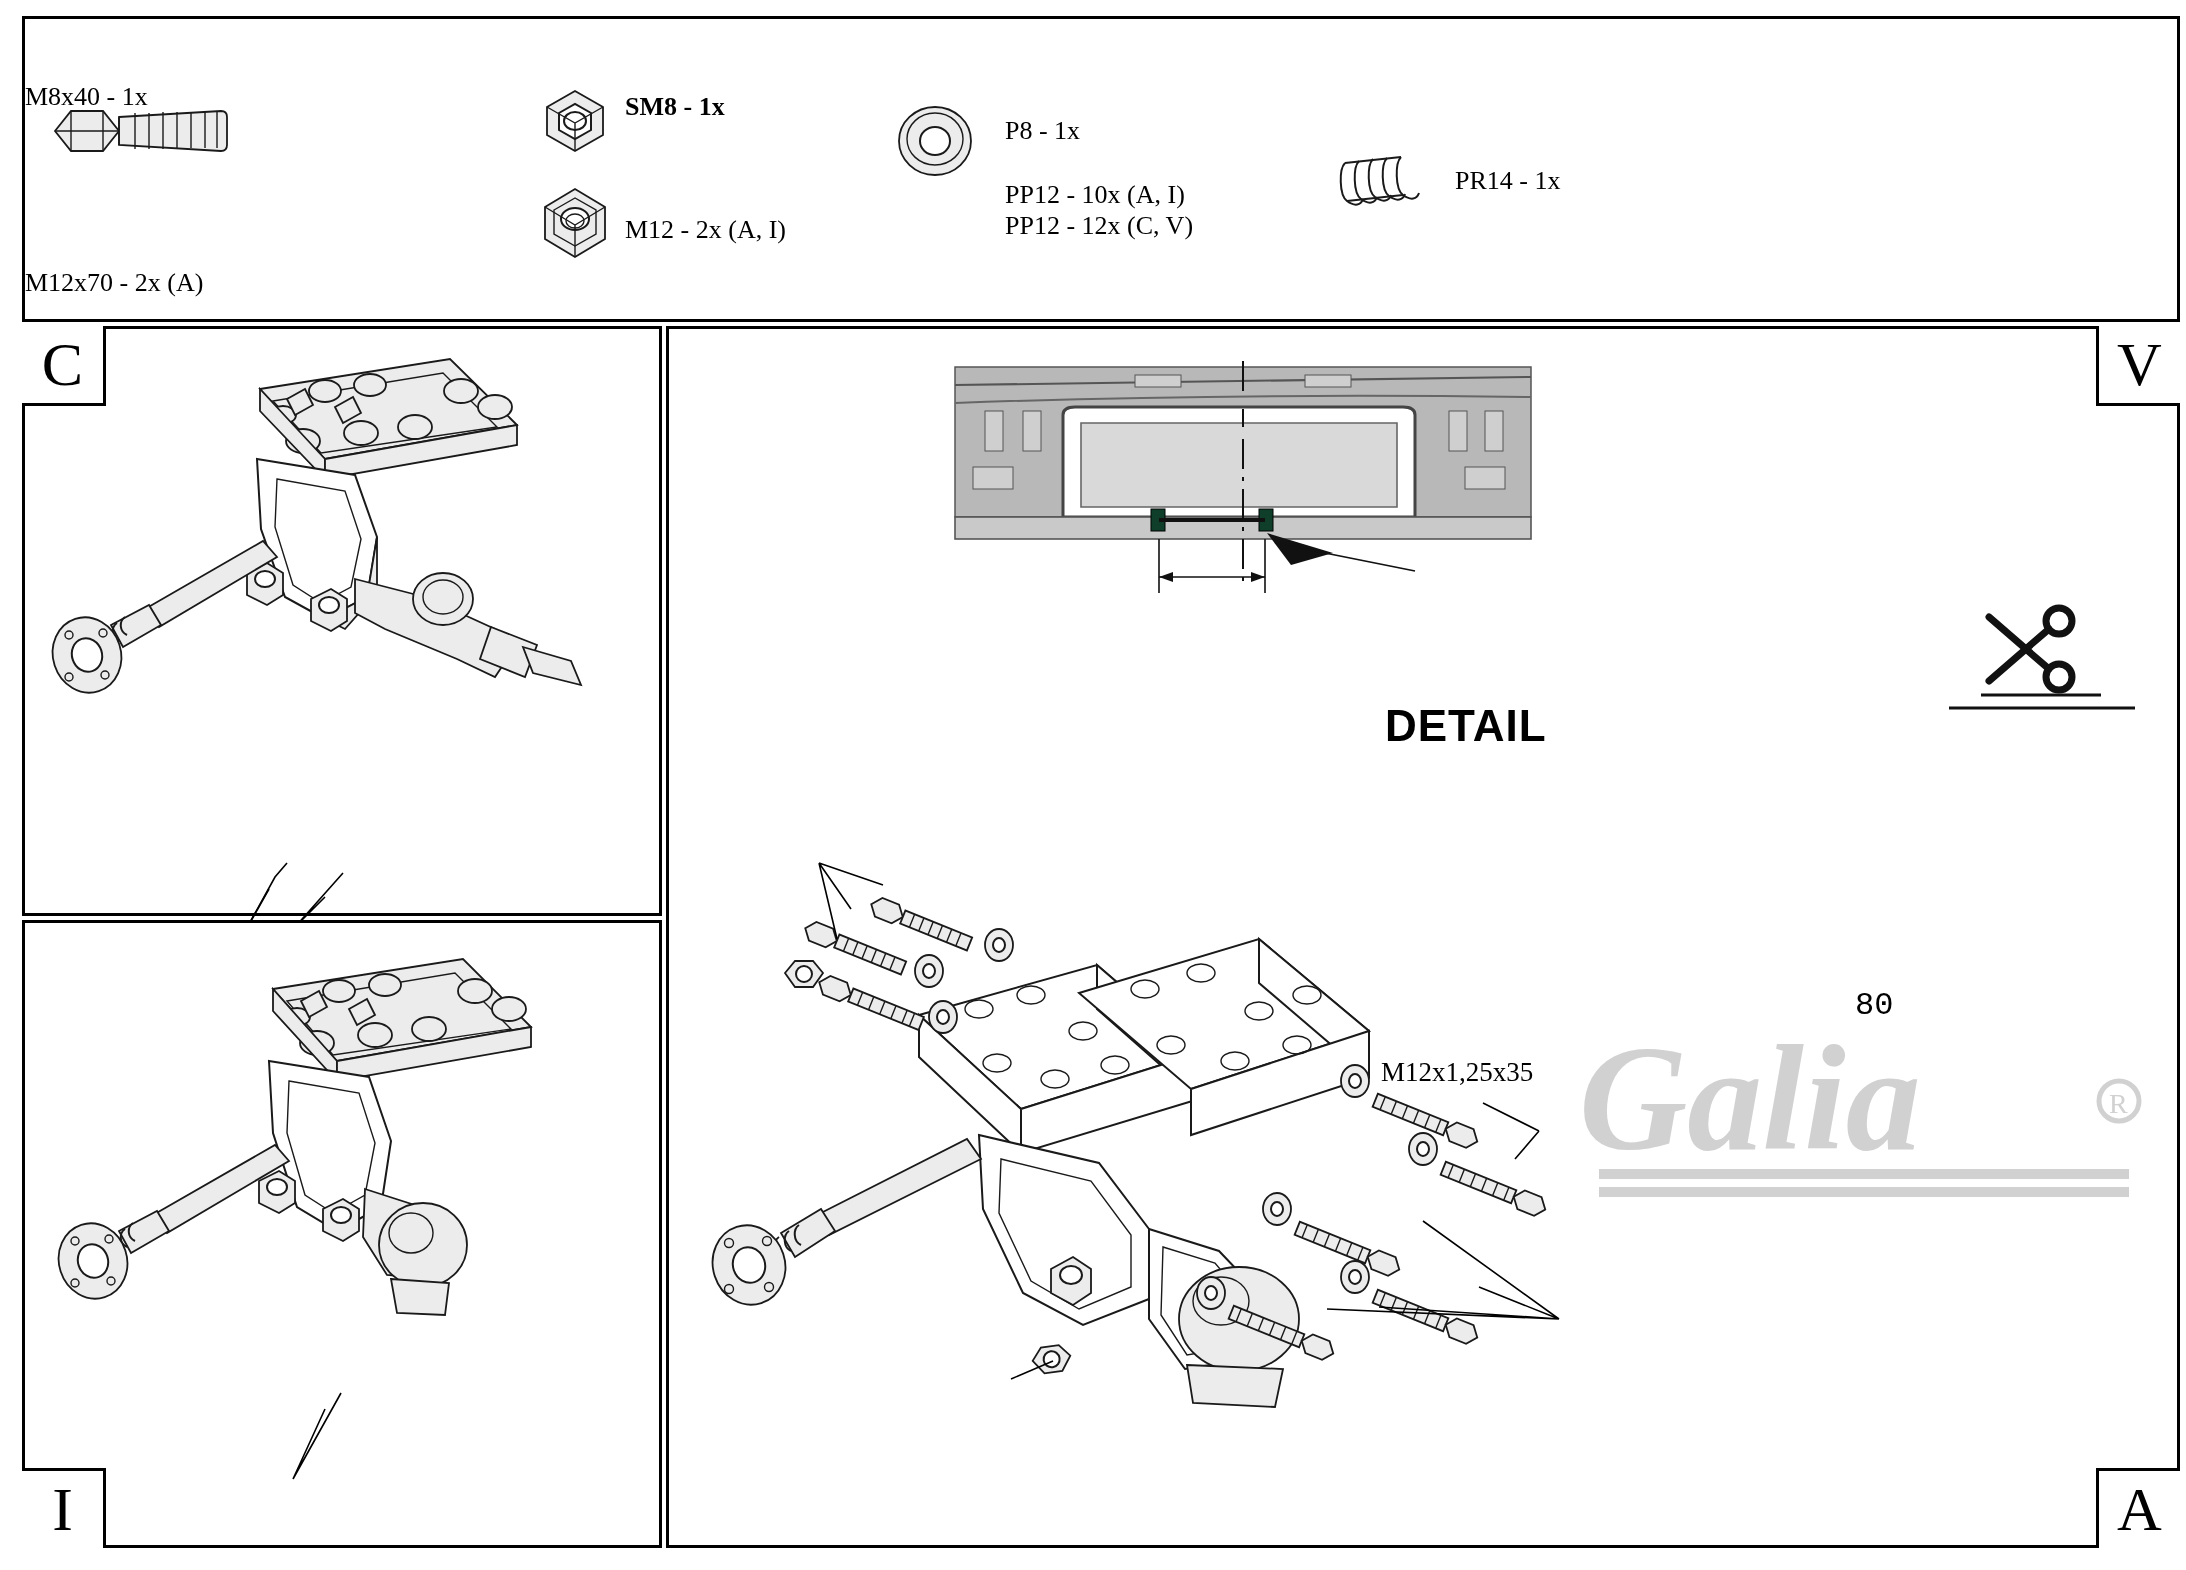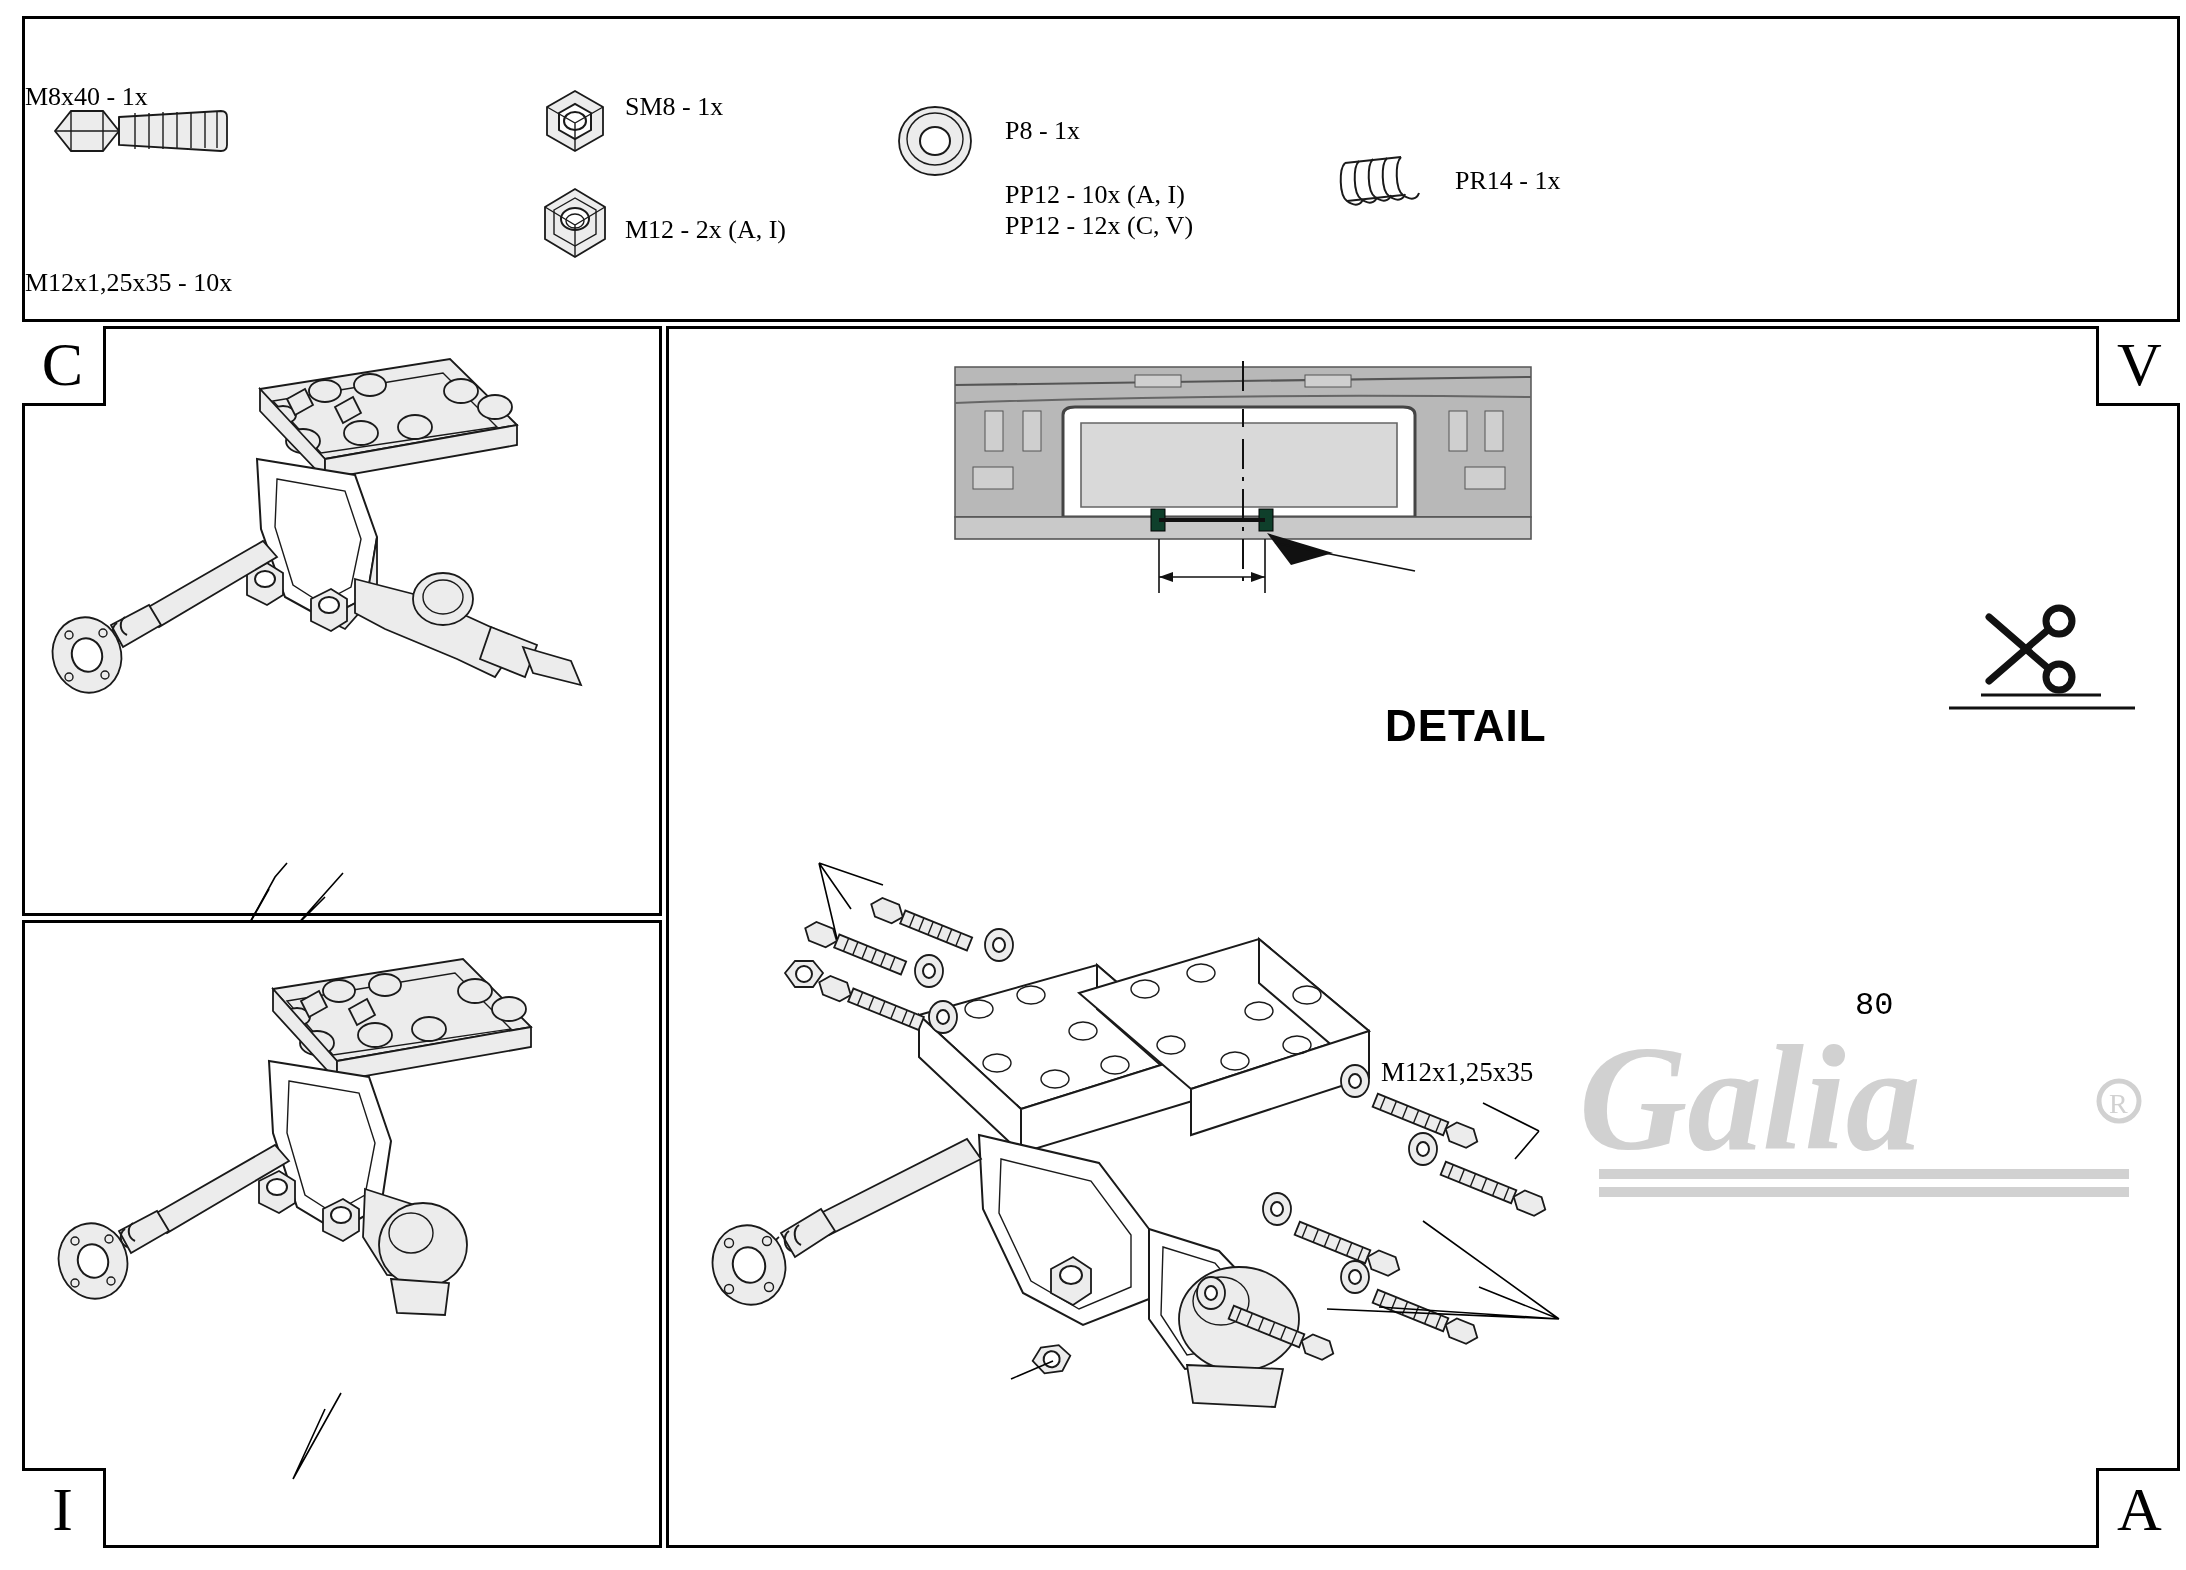--- a/index.html
+++ b/index.html
@@ -62,21 +62,21 @@
     font-size: 26px;
     line-height: 31px;
     white-space: pre;
   }
   #bolt-group   { left: 20px;  top: 46px; }
   #bolt-labels  { left: 224px; top: 52px; }
   #nut-group    { left: 500px; top: 66px; }
   #washer-group { left: 860px; top: 62px; }
   #spring-group { left: 1310px;top: 130px; }
 
-  .lbl-sm8  { position:absolute; left: 600px; top: 72px; }
+  .lbl-sm8  { position:absolute; left: 600px; top: 72px; font-weight: bold; }
   .lbl-m12  { position:absolute; left: 600px; top: 195px; }
   .lbl-p8   { position:absolute; left: 980px; top: 96px; }
   .lbl-pp12 { position:absolute; left: 980px; top: 160px; }
   .lbl-pr14 { position:absolute; left: 1430px;top: 146px; }
 
   
   .callout {
     position: absolute;
     font-family: "Liberation Serif", serif;
     font-size: 27px;
@@ -142,21 +142,20 @@
           <path class="filllgrey" d="M74,52 L176,46 Q182,46 182,52 L182,80 Q182,86 176,86 L74,80 Z"></path>
           <path class="thin" d="M90,48 L90,84 M104,48 L104,84 M118,47 L118,84 M132,47 L132,83 M146,47 L146,83 M160,46 L160,83 M172,46 L172,83"></path>
           <path class="thin" d="M74,52 L74,80"></path>
         </g>
       </svg>
     </div>
 
     <div class="part-text" id="bolt-labels">
       <div>M8x40 - 1x</div>
       <div style="height:31px">&nbsp;</div>
-      <div>M12x1,25x35 - 10x</div>
       <div>M12x70 - 2x (A)</div>
       <div>M12x90 - 2x (I)</div>
       <div>M12x19 - 4x (C)</div>
       <div>M12x20 - 4x (V)</div>
     </div>
 
     <div class="part-group" id="nut-group">
       <svg width="130" height="180" viewBox="0 0 130 180">
 
         <g>

